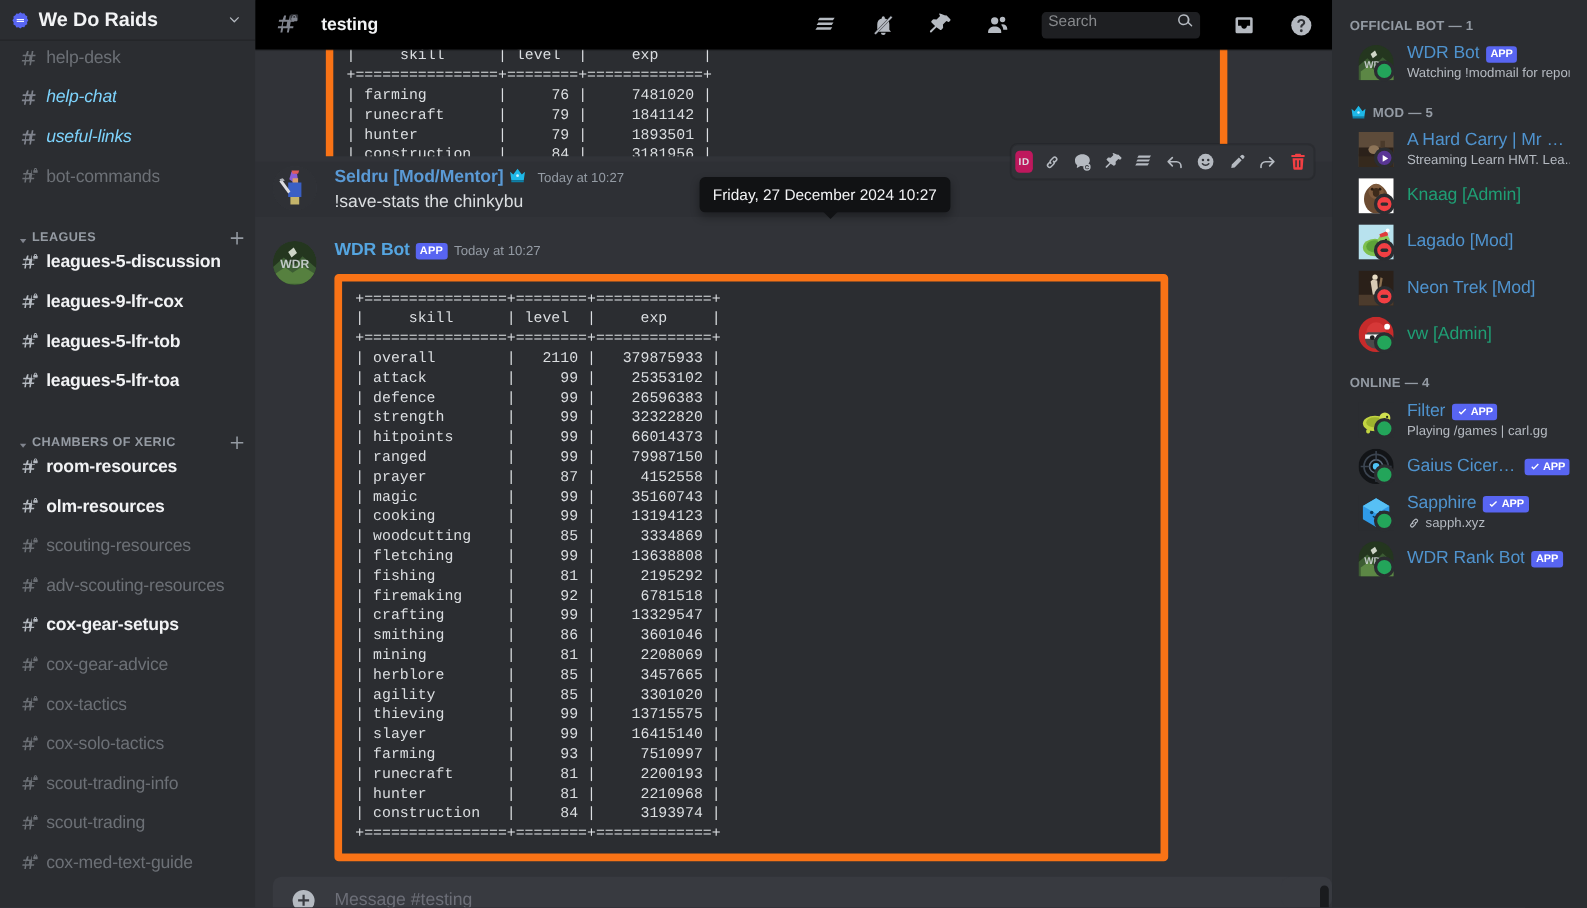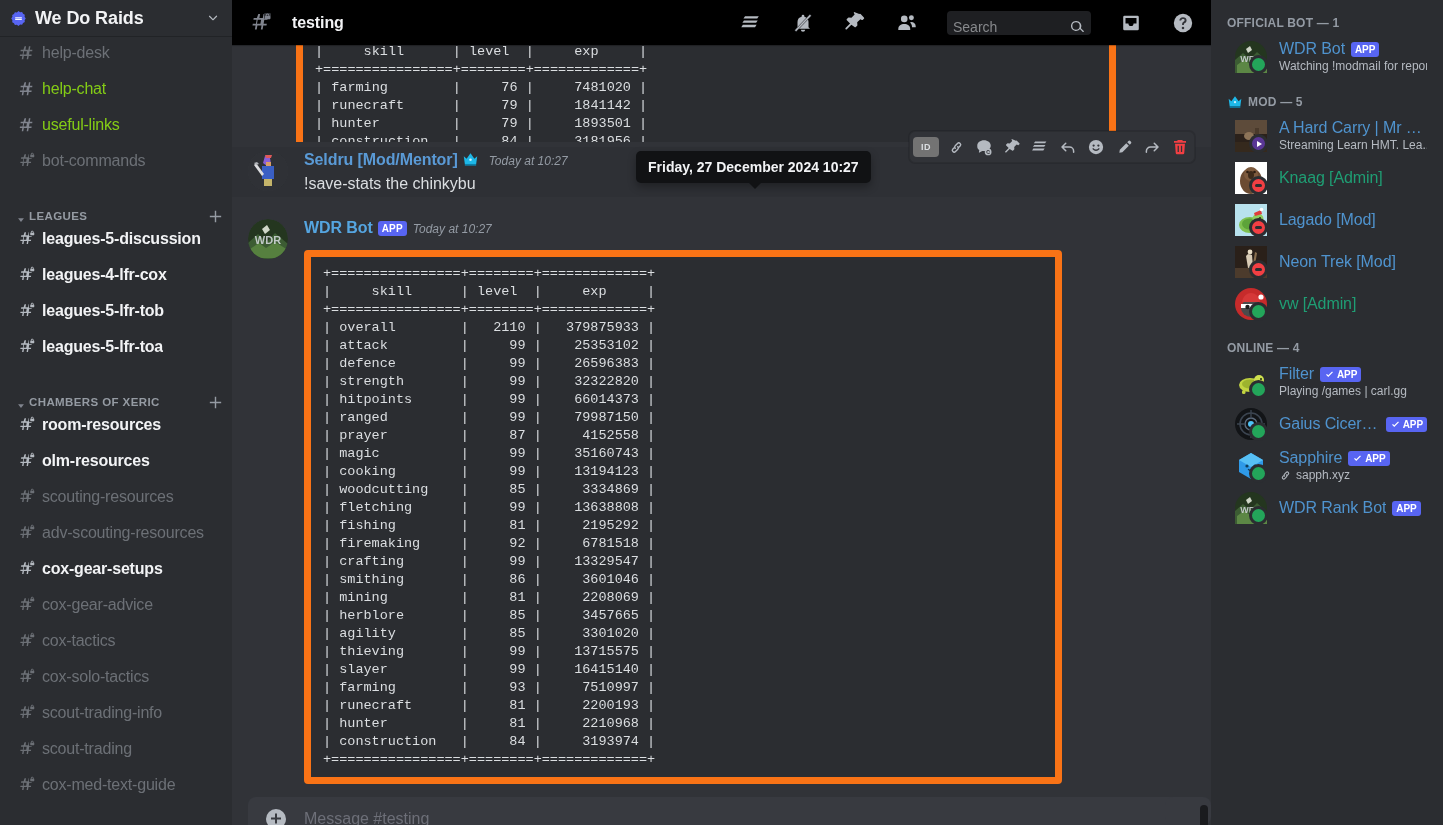--- a/index.html
+++ b/index.html
@@ -59,21 +59,21 @@
     position: relative;
   }
   .channel .chname {
     font-size: 16px; letter-spacing: -0.2px;
     white-space: nowrap; overflow: hidden; text-overflow: ellipsis;
   }
   .channel.muted .chname { color: #6c7076; }
   .channel.muted .hash svg { color: #6c7076; }
   .channel.unread .chname { color: #f2f3f5; font-weight: 600; }
   .channel.unread .hash svg { color: #b5bac1; }
-  .channel.normal .chname { color: #84cc16; }
+  .channel.normal .chname { color: #7dd3fc; font-style: italic; }
   .channel.normal .hash svg { color: #80848e; }
 
   .cat {
     height: 28px;
     display: flex; align-items: center;
     margin-top: 16px;
     padding: 16px 8px 0 16px;
     cursor: pointer;
   }
   .cat-arrow {
@@ -116,21 +116,21 @@
   .header-spacer { flex: 1; }
   .hicon {
     width: 24px; height: 24px;
     margin: 0 8px; color: #b5bac1;
     display: flex; align-items: center; justify-content: center;
     cursor: pointer; flex: 0 0 24px;
   }
   .searchbox {
     width: 144px; height: 24px;
     background: #1e1f22; border-radius: 4px;
-    display: flex; align-items: flex-end;
+    display: flex; align-items: flex-start;
     padding: 0 6px 0 6px; margin: 0 8px;
     cursor: text; flex: 0 0 144px;
   }
   .searchbox .sph {
     flex: 1; color: #87898c; font-size: 14px;
     white-space: nowrap; overflow: hidden;
   }
   .search-ico { width: 16px; height: 16px; color: #b5bac1; flex: 0 0 16px; }
 
   .messages {
@@ -183,21 +183,21 @@
   .author.bluelt { color: #55a5e0; }
   .crown-badge { width: 17px; height: 16px; margin: 0 4px; position: relative; top: 2px; flex: 0 0 17px;}
   .appbadge {
     background: #5865f2; color: #fff;
     font-size: 10px; font-weight: 700;
     border-radius: 3px; padding: 1px 4px 0 4px;
     margin-left: 5px; position: relative; top: -1px;
     letter-spacing: 0.2px; display: inline-flex; align-items: center;
     height: 15px;
   }
-  .ts { color: #949ba4; font-size: 12px; margin-left: 6px; font-style: italic; }
+  .ts { color: #949ba4; font-size: 12px; margin-left: 6px; }
   .msgtext { color: #dbdee1; font-size: 16px; line-height: 22px; margin-top: 1px; }
 
   
   .tooltip {
     position: absolute;
     background: #111214; color: #f2f3f5;
     font-size: 14px; font-weight: 500;
     padding: 8px 12px; border-radius: 5px;
     box-shadow: 0 4px 8px rgba(0,0,0,0.32);
     white-space: nowrap; z-index: 60;
@@ -219,22 +219,22 @@
     box-shadow: 0 0 0 1px rgba(4,4,5,0.12);
     z-index: 40;
   }
   .htool {
     width: 28px; height: 28px;
     display: flex; align-items: center; justify-content: center;
     color: #b5bac1; cursor: pointer;
   }
   .htool.danger { color: #f23f43; }
   .htool.idbtn {
-    background: #737373; border-radius: 4px;
-    width: 26px; height: 20px; margin: 0 3px;
+    background: #be185d; border-radius: 4px;
+    width: 16px; height: 20px; margin: 0 3px;
     font-size: 9px; font-weight: 700; color: #dbdee1;
     letter-spacing: 0.5px;
   }
 
   
   .vscroll {
     position: absolute; right: 0; top: 45px; bottom: 0;
     width: 16px; z-index: 10;
   }
   .vthumb {
@@ -407,21 +407,21 @@
           <span class="chname">leagues-5-discussion</span>
         </div>
         <div class="channel unread">
           <span class="hash">
             <svg viewBox="0 0 24 24" width="20" height="20">
        <path fill="currentColor" d="M10.3 4h1.7l-.6 3.6h3.1l.6-3.6h1.7l-.6 3.6h2.8l-.3 1.6h-2.8l-.6 3.6h2.9l-.3 1.6h-2.9l-.6 3.6h-1.7l.6-3.6H9.6L9 18h-1.7l.6-3.6H5.1l.3-1.6h2.8l.6-3.6H6l.3-1.6h2.8zm-.6 5.2l-.6 3.6h3.1l.6-3.6z"></path>
        <rect x="15.5" y="1.5" width="8" height="7" rx="1" fill="#2b2d31"></rect>
        <path fill="currentColor" d="M19.5 2.2c.95 0 1.72.77 1.72 1.72v.5h.23c.25 0 .45.2.45.45v2.05c0 .25-.2.45-.45.45h-3.9a.45.45 0 01-.45-.45V4.87c0-.25.2-.45.45-.45h.23v-.5c0-.95.77-1.72 1.72-1.72zm0 .9c-.45 0-.82.37-.82.82v.5h1.64v-.5c0-.45-.37-.82-.82-.82z"></path>
      </svg>
           </span>
-          <span class="chname">leagues-4-lfr-cox</span>
+          <span class="chname">leagues-9-lfr-cox</span>
         </div>
         <div class="channel unread">
           <span class="hash">
             <svg viewBox="0 0 24 24" width="20" height="20">
        <path fill="currentColor" d="M10.3 4h1.7l-.6 3.6h3.1l.6-3.6h1.7l-.6 3.6h2.8l-.3 1.6h-2.8l-.6 3.6h2.9l-.3 1.6h-2.9l-.6 3.6h-1.7l.6-3.6H9.6L9 18h-1.7l.6-3.6H5.1l.3-1.6h2.8l.6-3.6H6l.3-1.6h2.8zm-.6 5.2l-.6 3.6h3.1l.6-3.6z"></path>
        <rect x="15.5" y="1.5" width="8" height="7" rx="1" fill="#2b2d31"></rect>
        <path fill="currentColor" d="M19.5 2.2c.95 0 1.72.77 1.72 1.72v.5h.23c.25 0 .45.2.45.45v2.05c0 .25-.2.45-.45.45h-3.9a.45.45 0 01-.45-.45V4.87c0-.25.2-.45.45-.45h.23v-.5c0-.95.77-1.72 1.72-1.72zm0 .9c-.45 0-.82.37-.82.82v.5h1.64v-.5c0-.45-.37-.82-.82-.82z"></path>
      </svg>
           </span>
           <span class="chname">leagues-5-lfr-tob</span>
@@ -628,21 +628,21 @@
           <div class="codeblock" style="top: -34px;"><span class="asciitable" id="prev-table">+================+========+=============+
 |     skill      | level  |     exp     |
 +================+========+=============+
 | farming        |     76 |     7481020 |
 | runecraft      |     79 |     1841142 |
 | hunter         |     79 |     1893501 |
 | construction   |     84 |     3181956 |
 +================+========+=============+</span></div>
         </div>
 
-        <div class="tooltip" style="left:404px; top:106px;font-weight:bold;">
+        <div class="tooltip" style="left:404px; top:116px;">
           <span>Friday, 27 December 2024 10:27</span>
         </div>
 
         <div class="msgrow hovered" style="margin-top:102px;">
           <div class="hovertools">
             <span class="htool idbtn">ID</span>
             <span class="htool">
               <svg viewBox="0 0 24 24" width="17" height="17">
                   <path fill="currentColor" d="M9.5 13.8a3.6 3.6 0 010-5.1l3.2-3.2a3.6 3.6 0 115.1 5.1l-1.4 1.4a1 1 0 11-1.4-1.4l1.4-1.4a1.6 1.6 0 10-2.3-2.3l-3.2 3.2a1.6 1.6 0 000 2.3 1 1 0 11-1.4 1.4zm5 -3.6a3.6 3.6 0 010 5.1l-3.2 3.2a3.6 3.6 0 11-5.1-5.1l1.4-1.4a1 1 0 111.4 1.4l-1.4 1.4a1.6 1.6 0 102.3 2.3l3.2-3.2a1.6 1.6 0 000-2.3 1 1 0 111.4-1.4z"></path>
                 </svg>

